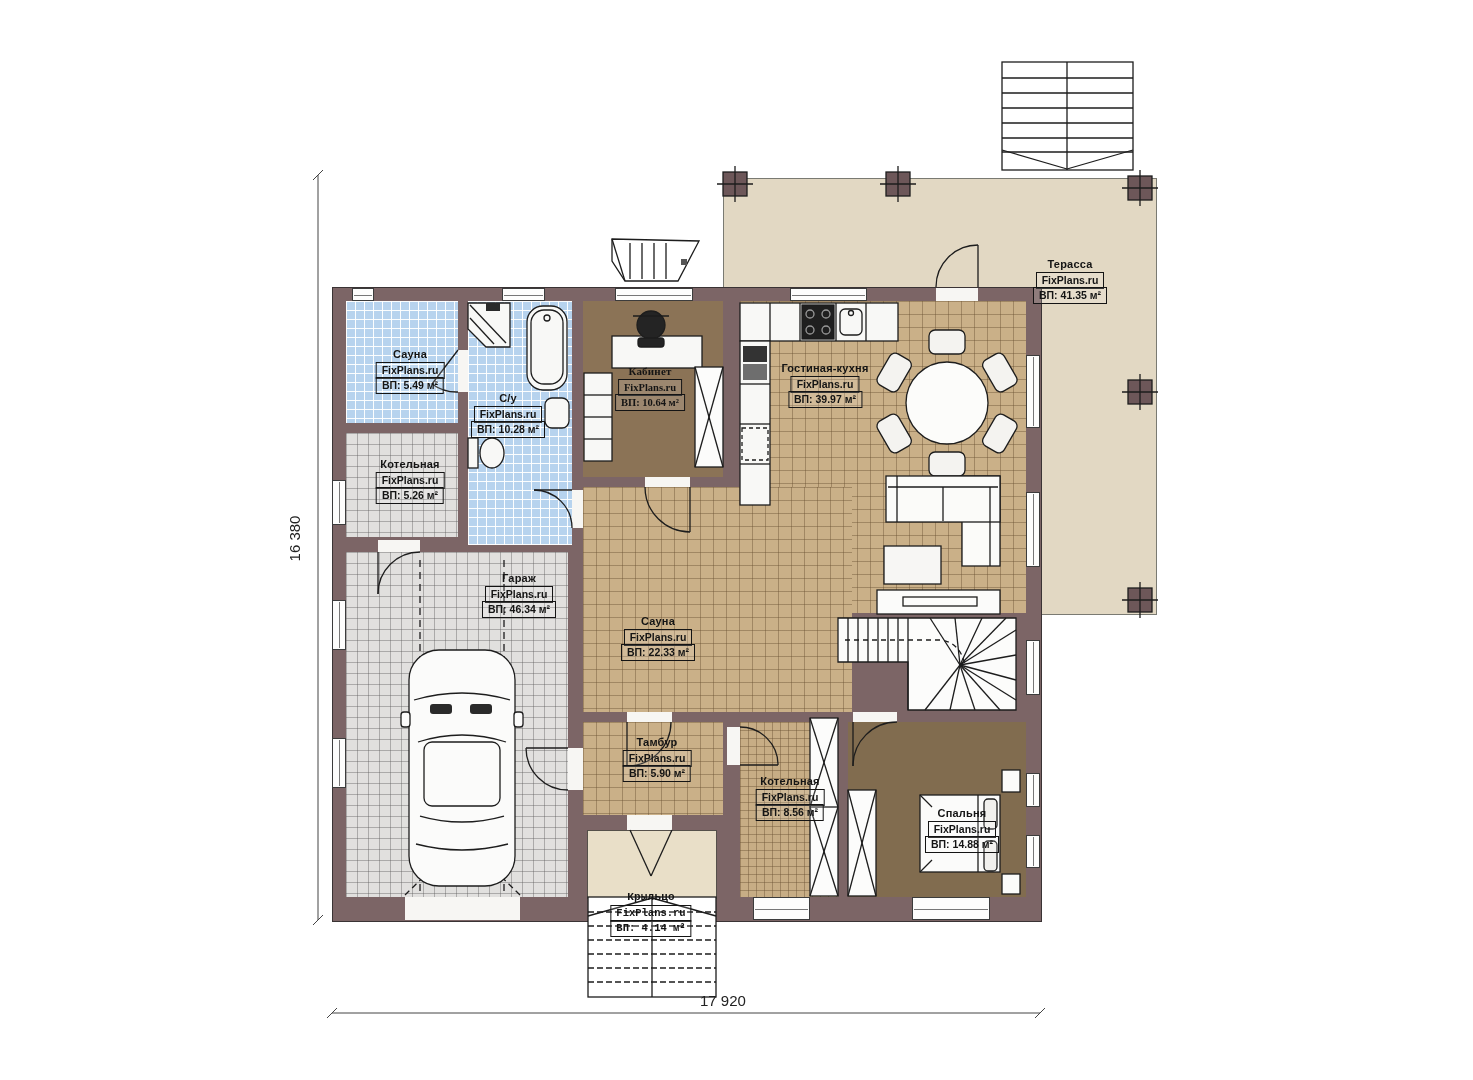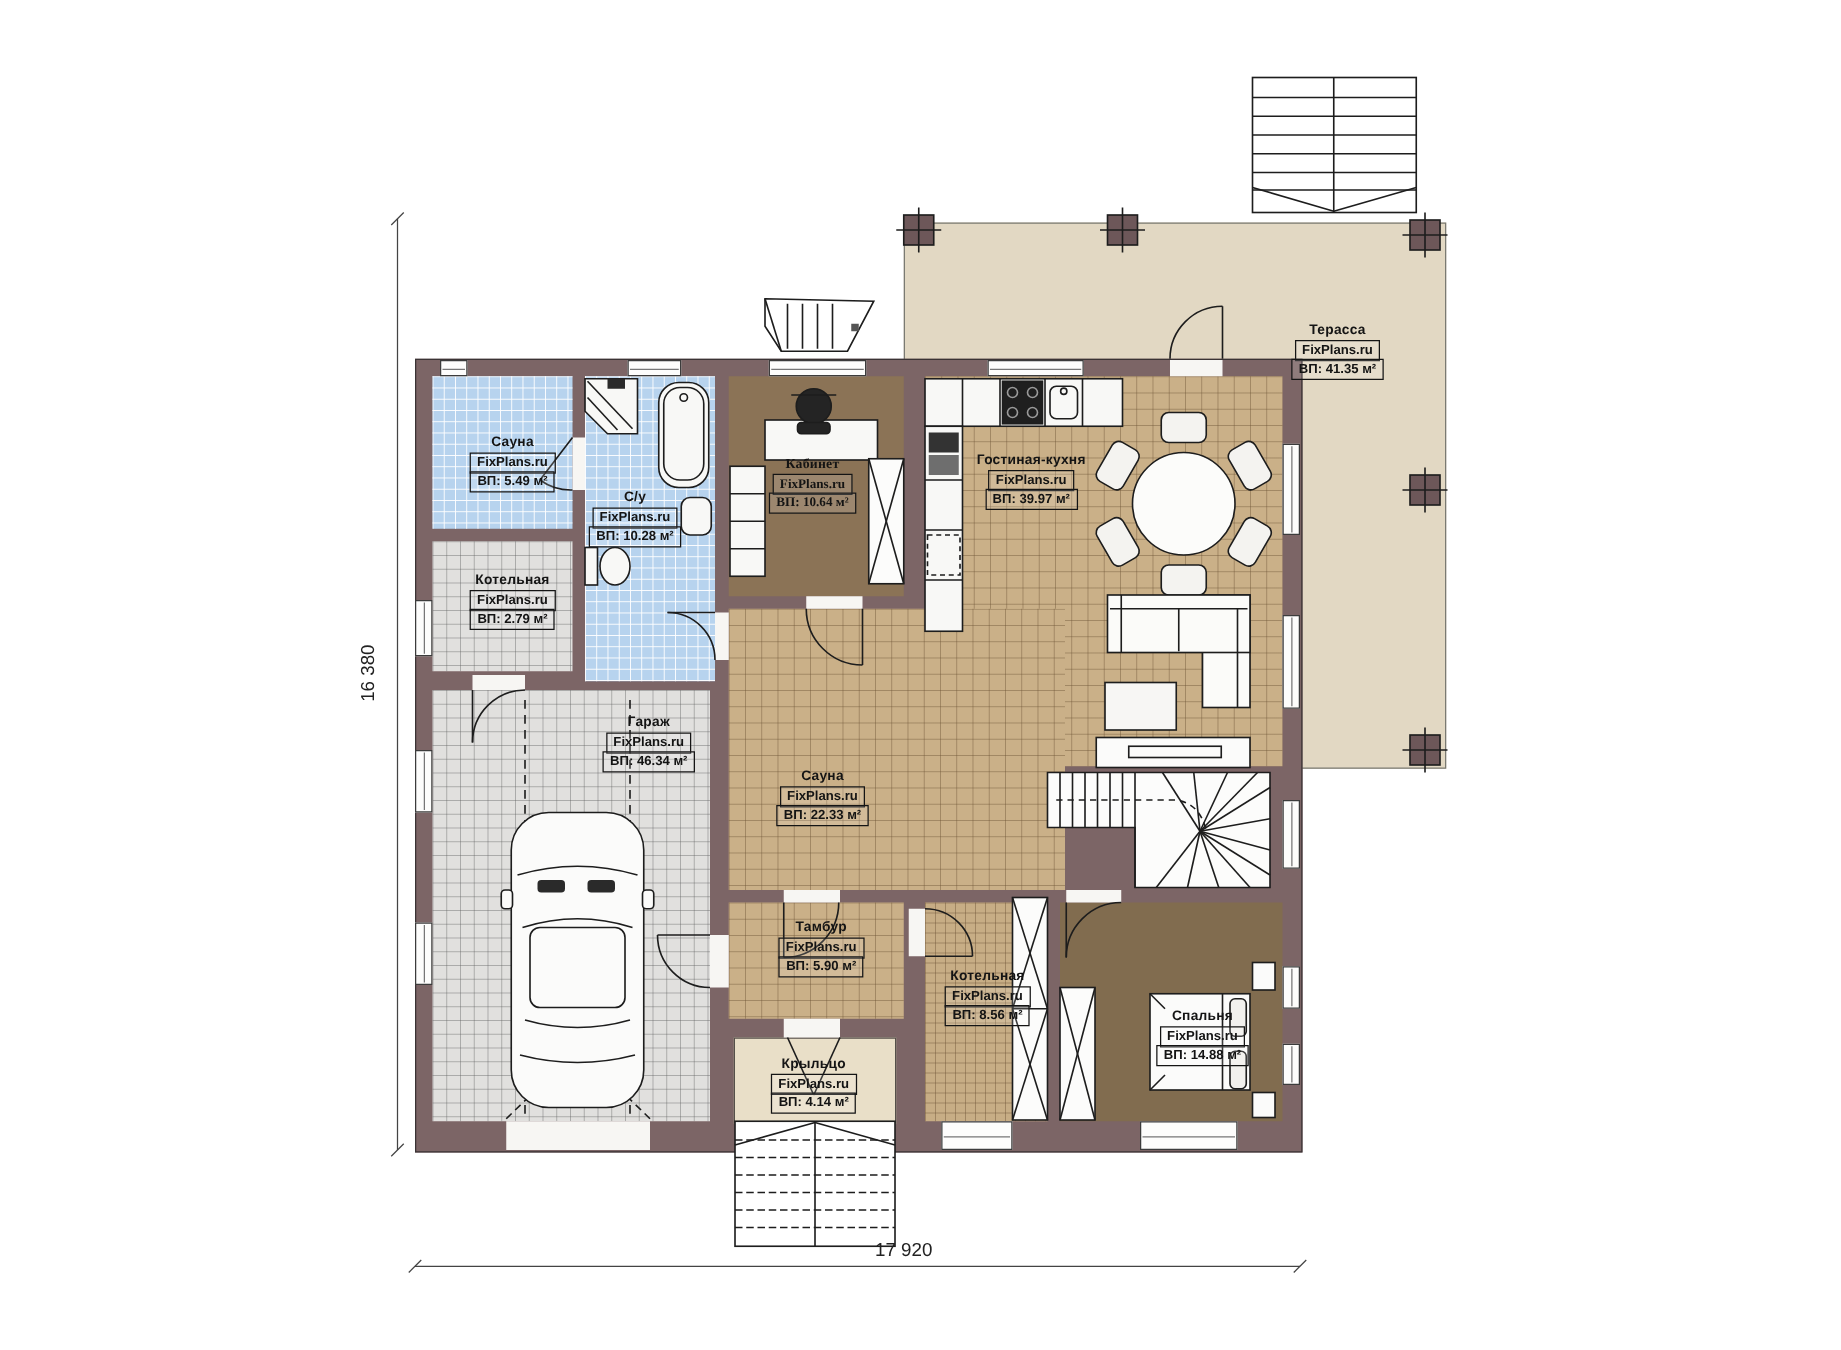--- a/index.html
+++ b/index.html
@@ -356,21 +356,21 @@
     <div class="rl-box">ВП: 5.49 м²</div>
   </div>
   <div class="room-label" style="left:508px;top:392px;">
     <div class="rl-name">С/у</div>
     <div class="rl-box">FixPlans.ru</div>
     <div class="rl-box">ВП: 10.28 м²</div>
   </div>
   <div class="room-label" style="left:410px;top:458px;">
     <div class="rl-name">Котельная</div>
     <div class="rl-box">FixPlans.ru</div>
-    <div class="rl-box">ВП: 2.79 м²</div>
+    <div class="rl-box">ВП: 5.26 м²</div>
   </div>
   <div class="room-label" style="left:519px;top:572px;">
     <div class="rl-name">Гараж</div>
     <div class="rl-box">FixPlans.ru</div>
     <div class="rl-box">ВП: 46.34 м²</div>
   </div>
   <div class="room-label" style="left:650px;top:365px;font-family:Liberation Serif, serif;">
     <div class="rl-name">Кабинет</div>
     <div class="rl-box">FixPlans.ru</div>
     <div class="rl-box">ВП: 10.64 м²</div>
@@ -393,21 +393,21 @@
   <div class="room-label" style="left:790px;top:775px;">
     <div class="rl-name">Котельная</div>
     <div class="rl-box">FixPlans.ru</div>
     <div class="rl-box">ВП: 8.56 м²</div>
   </div>
   <div class="room-label" style="left:962px;top:807px;">
     <div class="rl-name">Спальня</div>
     <div class="rl-box">FixPlans.ru</div>
     <div class="rl-box">ВП: 14.88 м²</div>
   </div>
-  <div class="room-label" style="left:651px;top:845px;">
+  <div class="room-label" style="left:651px;top:891px;font-family:Liberation Mono, monospace;">
     <div class="rl-name">Крыльцо</div>
     <div class="rl-box">FixPlans.ru</div>
     <div class="rl-box">ВП: 4.14 м²</div>
   </div>
   <div class="room-label" style="left:1070px;top:222px;margin-top:36px;">
     <div class="rl-name">Терасса</div>
     <div class="rl-box">FixPlans.ru</div>
     <div class="rl-box">ВП: 41.35 м²</div>
   </div>
 

